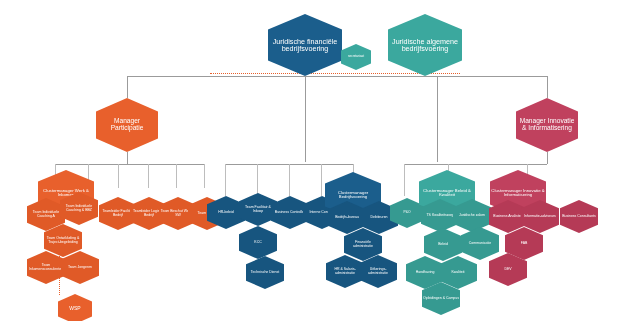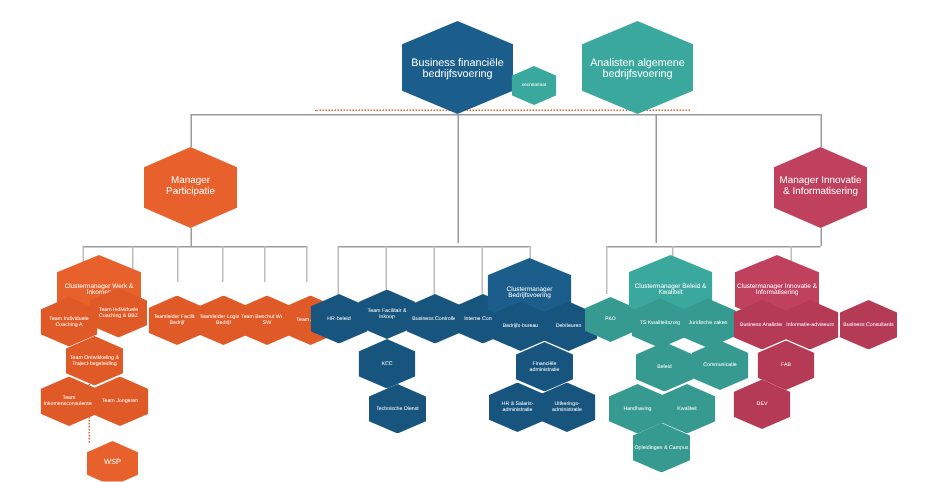--- a/index.html
+++ b/index.html
@@ -84,29 +84,29 @@
 
   <div class="ln lnh" style="left:404px;top:164px;width:143px;"></div>
   <div class="tick" style="left:404px;top:164px;height:32px;"></div>
   <div class="tick" style="left:448px;top:164px;height:14px;"></div>
   <div class="tick" style="left:527px;top:164px;height:14px;"></div>
 
   <div class="ln dotted" style="left:210px;top:73px;width:250px;"></div>
   <div class="ln dottedv" style="left:59px;top:253px;height:42px;"></div>
 
   <div class="hex c-blue sz-dir" style="left:268px;top:14px;">
-    <span>Business financiële bedrijfsvoering</span>
+    <span>Juridische financiële bedrijfsvoering</span>
   </div>
 
   <div class="hex c-teal sz-sec" style="left:341px;top:44px;">
     <span>secretariaat</span>
   </div>
 
   <div class="hex c-teal sz-dir" style="left:388px;top:14px;">
-    <span>Analisten algemene bedrijfsvoering</span>
+    <span>Juridische algemene bedrijfsvoering</span>
   </div>
 
   <div class="hex c-orange sz-mgr" style="left:96px;top:98px;">
     <span>Manager Participatie</span>
   </div>
 
   <div class="hex c-mag sz-mgr" style="left:516px;top:98px;">
     <span>Manager Innovatie &amp; Informatisering</span>
   </div>
 

